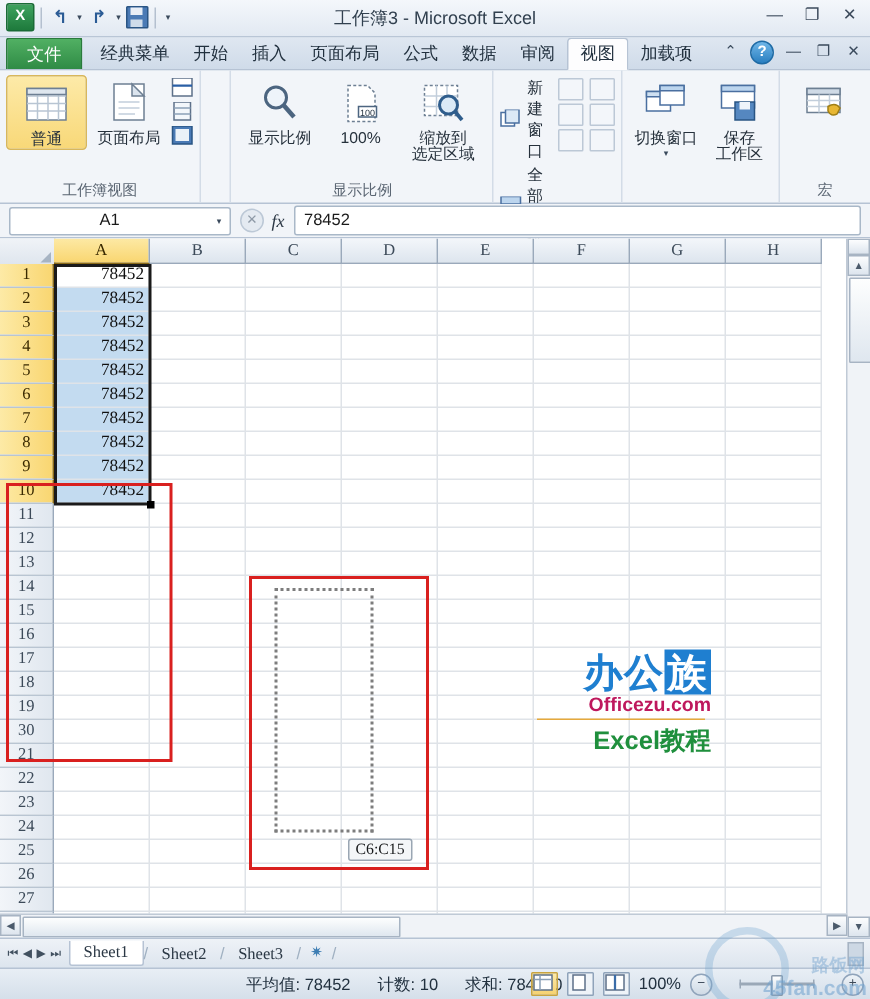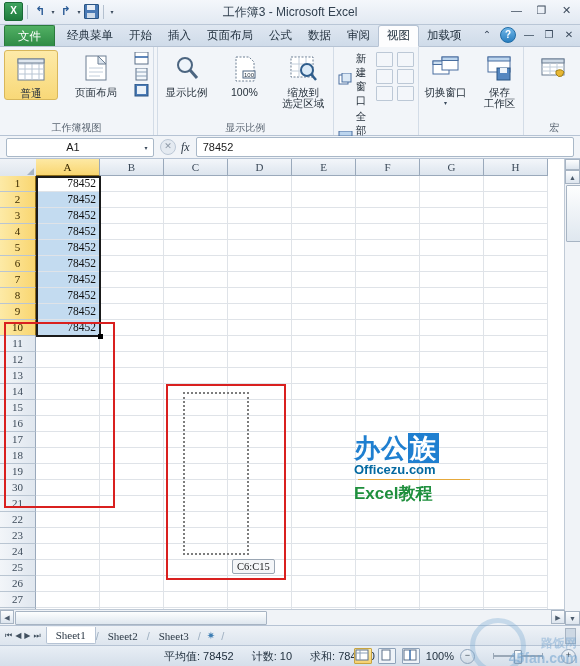--- a/index.html
+++ b/index.html
@@ -82,21 +82,21 @@
 
   
   .ribbon{
     position:relative;height:88px;background:#f2f5f9;
     border-bottom:1px solid #b6c3d4;display:flex;
   }
   .rgroup{
     position:relative;height:88px;display:flex;flex-direction:column;
     border-right:1px solid #d3dce7;
   }
-  .rgroup-body{flex:1;display:flex;align-items:flex-start;padding:3px 4px 0 4px;gap:12px;}
+  .rgroup-body{flex:1;display:flex;align-items:flex-start;padding:3px 4px 0 4px;gap:2px;}
   .rgroup-label{
     height:13px;line-height:12px;text-align:center;font-size:10px;color:#5b6673;
   }
   .bigbtn{
     width:52px;display:flex;flex-direction:column;align-items:center;
     padding-top:3px;font-size:10.5px;color:#26313c;text-align:center;line-height:11px;
   }
   .bigbtn.sel{
     background:linear-gradient(#fdeaa8,#f8d878);
     border:1px solid #d8b75c;border-radius:3px;
@@ -186,26 +186,26 @@
   }
   .dashbox{
     position:absolute;box-sizing:border-box;pointer-events:none;
     border:2px dotted #7d7d7d;
   }
   .droptip{
     position:absolute;background:#f4f6f8;border:1px solid #9aa6b3;
     font-size:10.5px;color:#16181a;padding:1px 4px;border-radius:2px;
     font-family:"Liberation Serif",serif;
   }
-  .watermark{position:absolute;text-align:left;pointer-events:none;}
+  .watermark{position:absolute;text-align:right;pointer-events:none;}
   .wm1{
     font-size:26px;font-weight:bold;color:#1f7fd0;letter-spacing:1px;line-height:26px;
   }
   .wm1 .boxchar{background:#1f7fd0;color:#fff;padding:0 2px;}
-  .wm2{font-size:13px;font-weight:bold;color:#0369a1;letter-spacing:0px;margin-top:1px;}
+  .wm2{font-size:13px;font-weight:bold;color:#be185d;letter-spacing:0px;margin-top:1px;}
   .wm-rule{height:1px;background:#e6a93c;margin:2px 4px;}
   .wm3{font-size:17px;font-weight:bold;color:#1f8f3d;letter-spacing:0px;}
 
   
   .vscroll{
     position:absolute;right:0;top:0;width:15px;height:466px;
     background:#f0f3f7;border-left:1px solid #c0cad6;
   }
   .hscroll{
     position:absolute;left:0;bottom:0;height:15px;

